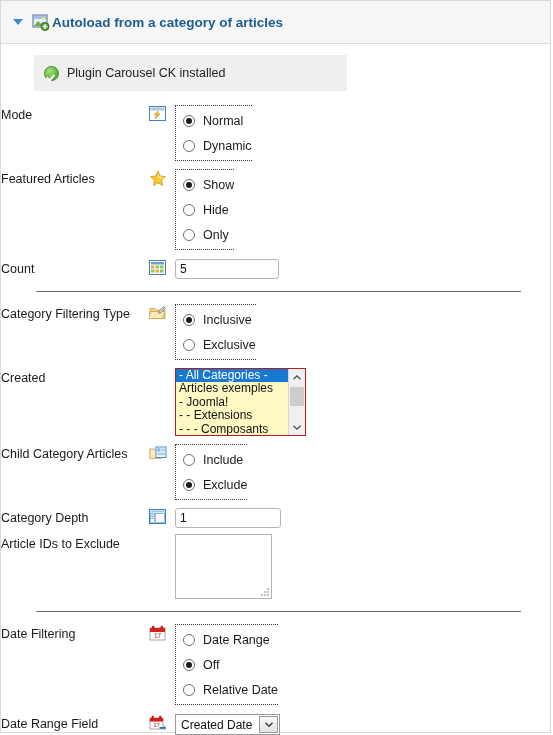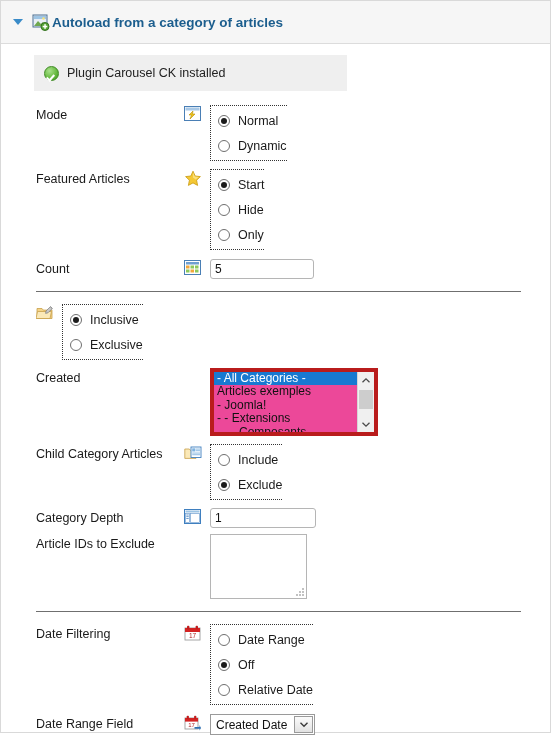--- a/index.html
+++ b/index.html
@@ -85,21 +85,20 @@
     width: 3px; height: 6px;
     border: solid #ffffff;
     border-width: 0 2px 2px 0;
     transform: rotate(42deg);
   }
 
   
   .row {
     display: flex;
     align-items: flex-start;
-    padding-left: 35px;
     min-height: 20px;
   }
   .lbl {
     width: 148px;
     flex: 0 0 148px;
     font-size: 12.5px;
     color: #1a1a1a;
     line-height: 15px;
     padding-top: 3px;
   }
@@ -158,24 +157,24 @@
     padding: 0 4px;
     box-sizing: border-box;
     outline: none;
   }
   .w-count { width: 104px; }
   .w-depth { width: 106px; }
   .w-date { width: 124px; }
 
   
   .listbox {
-    width: 168px;
+    width: 131px;
     height: 68px;
-    border: 4px solid #b91c1c;
-    background: #ec4899;
+    border: 1px solid #b91c1c;
+    background: #fef9c3;
     box-sizing: border-box;
     display: flex;
     overflow: hidden;
     position: relative;
   }
   .lb-items { flex: 1 1 auto; overflow: hidden; }
   .lb-item {
     font-size: 12px;
     line-height: 13.4px;
     padding: 0 3px;
@@ -339,21 +338,21 @@
       <div class="ic">
         <svg width="18" height="17" viewBox="0 0 18 17">
           <path d="M9 1.2 L11.2 6 L16.4 6.6 L12.6 10.2 L13.6 15.4 L9 12.9 L4.4 15.4 L5.4 10.2 L1.6 6.6 L6.8 6 Z" fill="#f4c835" stroke="#c99a10" stroke-width="0.8" stroke-linejoin="round"></path>
           <path d="M9 2.6 L10.7 6.4 L14.6 6.9 L11.8 9.5 L8.9 7.5 Z" fill="#fbe58f" opacity="0.8"></path>
         </svg>
       </div>
       <div class="ctl">
         <div class="radio-group">
           <div class="radio-line">
             <span class="radio on"></span>
-            <span class="radio-lbl">Start</span>
+            <span class="radio-lbl">Show</span>
           </div>
           <div class="radio-line">
             <span class="radio"></span>
             <span class="radio-lbl">Hide</span>
           </div>
           <div class="radio-line">
             <span class="radio"></span>
             <span class="radio-lbl">Only</span>
           </div>
         </div>
@@ -379,20 +378,21 @@
       <div class="ctl">
         <input type="text" class="txt w-count" value="5" style="">
       </div>
     </div>
 
     <div style="height:12px"></div>
     <hr class="sep">
     <div style="height:12px"></div>
 
     <div class="row">
+      <div class="lbl">Category Filtering Type</div>
       <div class="ic">
         <svg width="18" height="16" viewBox="0 0 18 16">
           <path d="M1 3.5 h5 l1.4 1.6 h8.6 v8.4 h-15 z" fill="#f5d488" stroke="#c8a04a" stroke-width="0.8"></path>
           <path d="M1.5 6.5 h14 l-1.5 7 h-14 z" fill="#fbe9b8" stroke="#c8a04a" stroke-width="0.8"></path>
           <path d="M10 6 L14.5 1.6 L16.4 3.4 L12 7.8 L9.6 8.4 Z" fill="#c9c9c9" stroke="#7a7a7a" stroke-width="0.7"></path>
           <path d="M14.3 1.9 L16.2 3.7" stroke="#888" stroke-width="0.7"></path>
         </svg>
       </div>
       <div class="ctl">
         <div class="radio-group">

